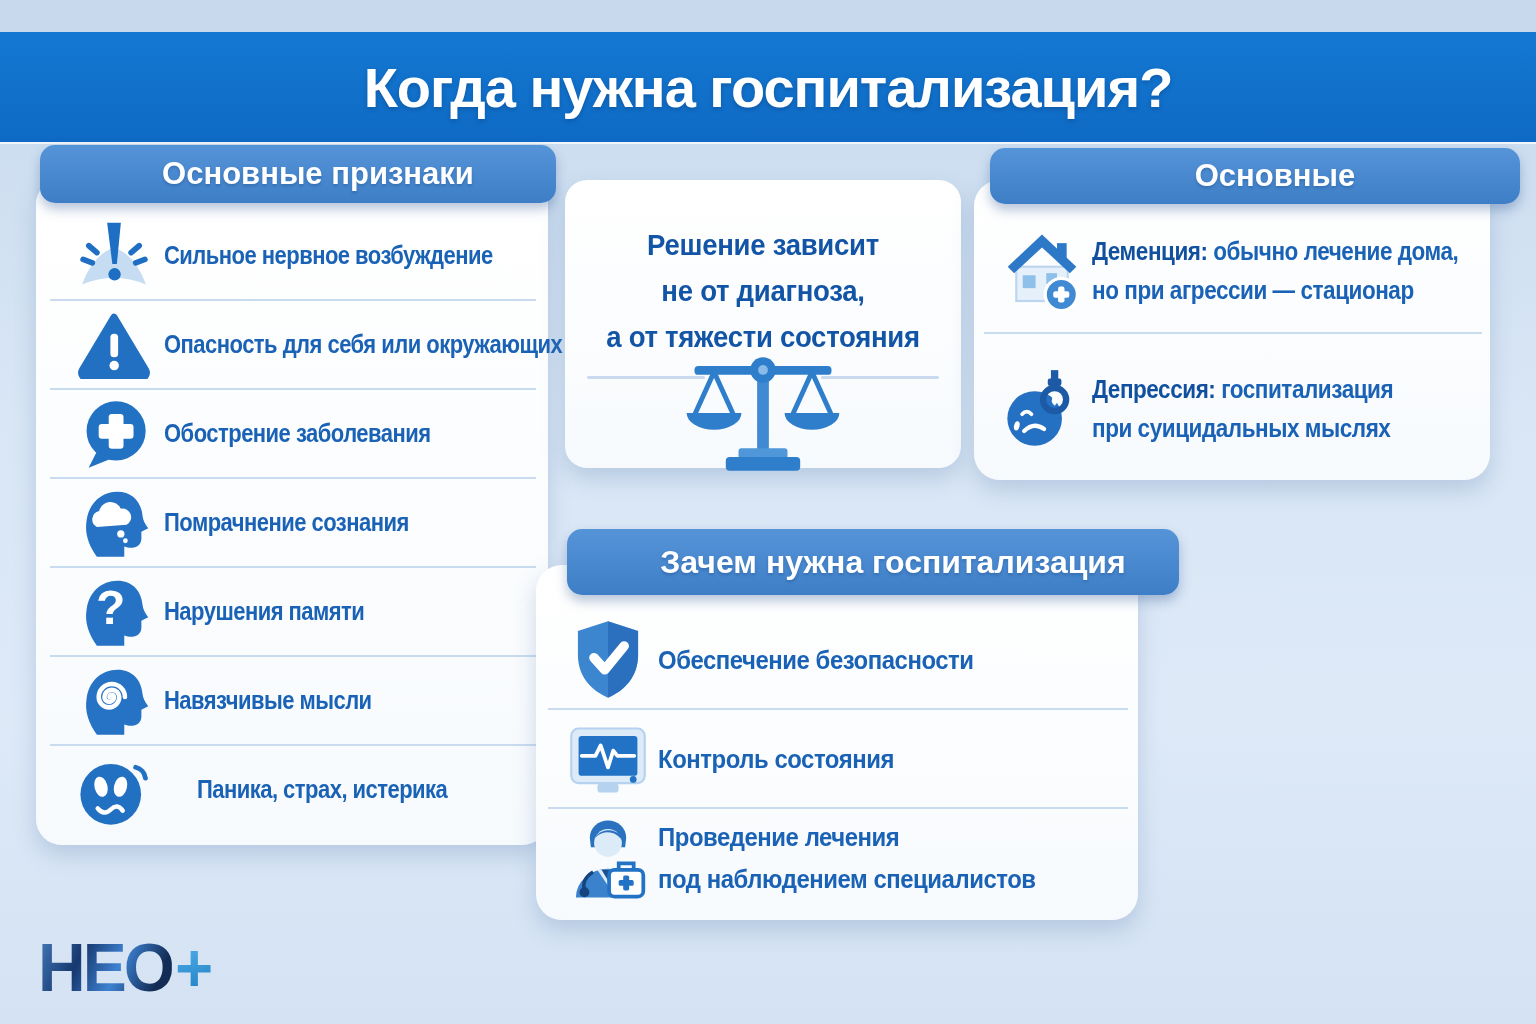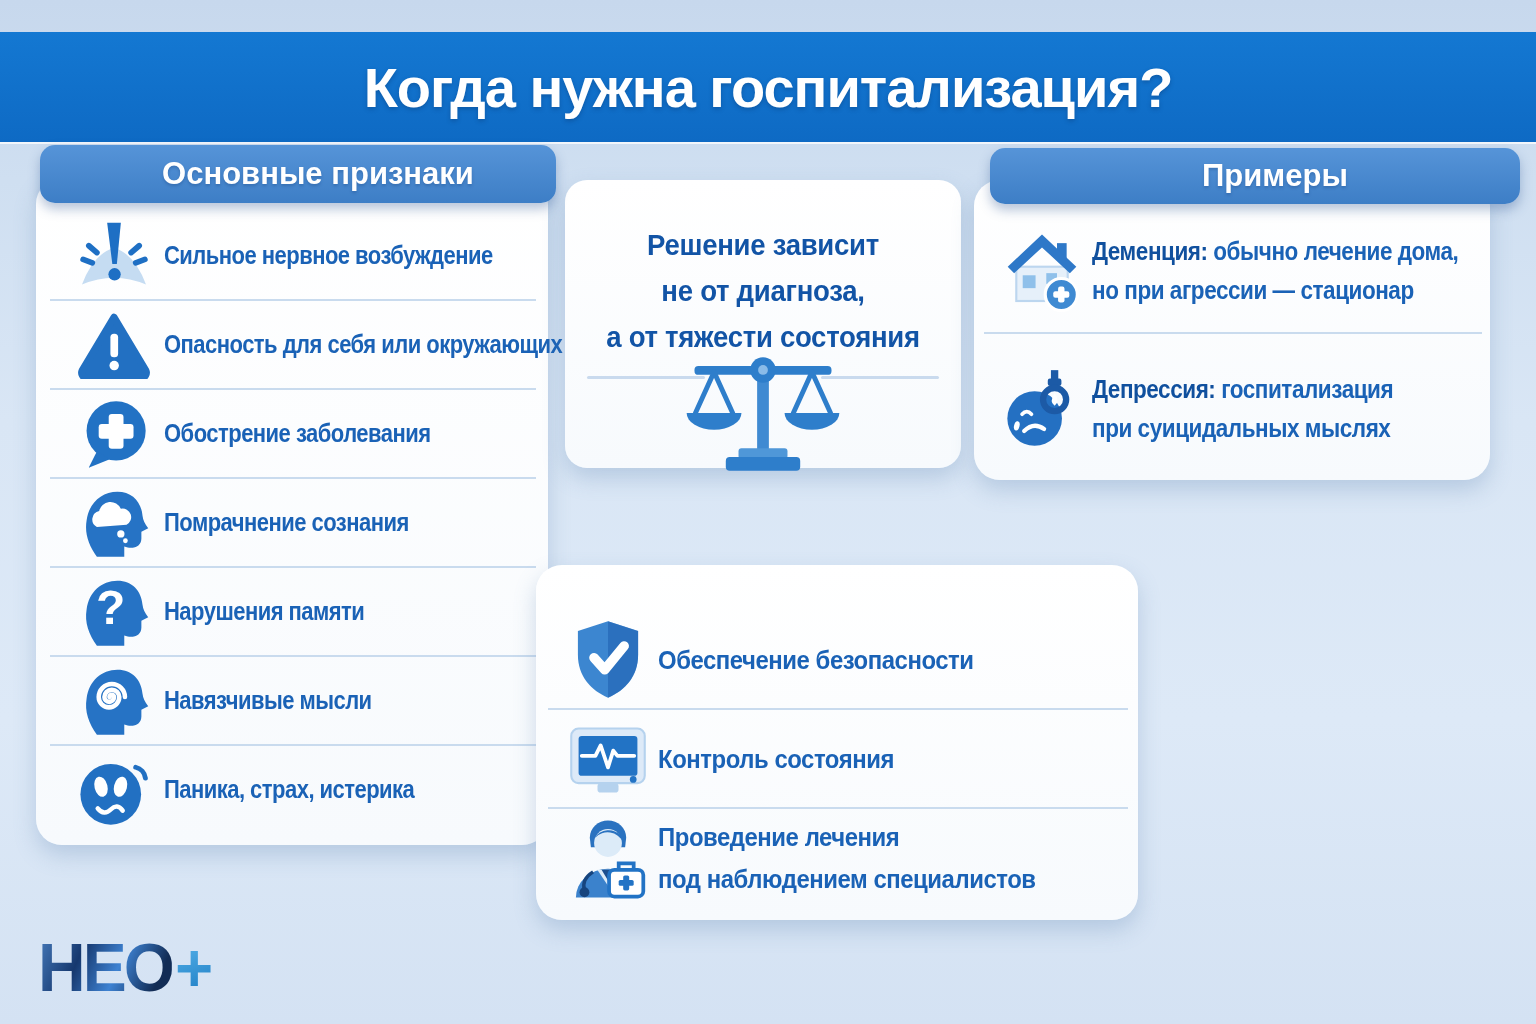--- a/index.html
+++ b/index.html
@@ -22,21 +22,21 @@
     border-radius:15px;display:flex;align-items:center;justify-content:center;
     color:#fff;font-weight:bold;box-shadow:0 6px 12px rgba(45,85,145,.35);z-index:3;padding-left:40px;}
   .pill span{text-shadow:0 2px 3px rgba(20,60,120,.30);}
 
   
   .panel-signs{left:28px;top:178px;width:512px;height:667px;display:flex;flex-direction:column;
     padding:34px 4px 12px 0;box-sizing:border-box;}
   .pill-signs{left:40px;top:145px;width:476px;height:58px;font-size:31px;}
   .sign-row{flex:1;display:flex;align-items:center;padding-left:14px;margin:0 8px 0 14px;
     border-bottom:2px solid #c9dbee;}
-  .sign-row:last-child{border-bottom:none;}
+  .sign-row:last-child{border-bottom:none;gap:33px;}
   .icon-box{width:100px;min-width:100px;display:flex;align-items:center;justify-content:center;}
   .sign-label{display:inline-block;font-size:25px;font-weight:bold;color:#1a62b6;
     letter-spacing:-0.6px;white-space:nowrap;transform:scaleX(.88);transform-origin:left center;}
 
   
   .card-decision{left:557px;top:180px;width:396px;height:288px;border-radius:22px;}
   .decision-text{margin-top:42px;text-align:center;font-size:29px;font-weight:bold;color:#1254a6;
     line-height:46px;letter-spacing:-0.3px;transform:scaleX(.95);transform-origin:center top;}
   .decision-text span{display:block;}
   .scale-line{position:absolute;top:196px;width:118px;height:3px;background:#c9daee;border-radius:2px;}
@@ -194,21 +194,21 @@
         <rect x="89" y="16" width="12" height="86" rx="2" fill="#3f8ad2"></rect>
         <circle cx="95" cy="16" r="13" fill="#2e7ecb"></circle>
         <circle cx="95" cy="16" r="5" fill="#8abbe8"></circle>
         <rect x="70" y="96" width="50" height="11" rx="3" fill="#4f97d8"></rect>
         <rect x="57" y="105" width="76" height="14" rx="4" fill="#2e7ecb"></rect>
       </svg>
     </div>
   </div>
 
   <div class="pill pill-examples">
-    <span>Примеры</span>
+    <span>Основные</span>
   </div>
   <div class="panel panel-examples">
 
     <div class="ex-row">
       <span class="icon-box">
         <svg viewBox="0 0 84 80" width="90" height="86">
           <rect x="18" y="36" width="48" height="32" fill="#e6f0fa" stroke="#bcd6ef" stroke-width="2"></rect>
           <rect x="56" y="14" width="9" height="16" fill="#2e78c8"></rect>
           <path d="M42 6 L10 36 L16 42 L42 18 L68 42 L74 36 Z" fill="#2e78c8"></path>
           <rect x="24" y="44" width="12" height="12" fill="#8fc0ea"></rect>
@@ -239,20 +239,23 @@
         </svg>
       </span>
       <div class="ex-text">
         <span class="term">Депрессия:</span>
         <span>госпитализация</span><br>
         <span>при суицидальных мыслях</span>
       </div>
     </div>
   </div>
 
+  <div class="pill pill-why">
+    <span>Зачем нужна госпитализация</span>
+  </div>
   <div class="panel panel-why">
 
     <div class="why-row">
       <span class="icon-box">
         <svg viewBox="0 0 76 80" width="82" height="86">
           <path d="M38 4 L66 13 V35 C66 55 54 68 38 75 C22 68 10 55 10 35 V13 Z" fill="#3c86d0"></path>
           <path d="M38 4 L66 13 V35 C66 55 54 68 38 75 Z" fill="#1f63b2" opacity=".6"></path>
           <path d="M25 38 L35 49 L53 27" stroke="#fff" stroke-width="9" fill="none" stroke-linecap="round" stroke-linejoin="round"></path>
         </svg>
       </span>

